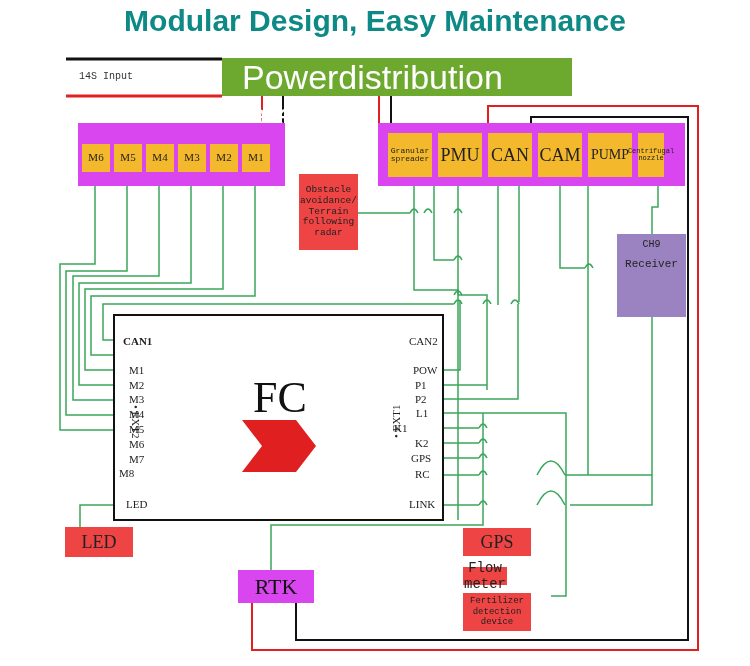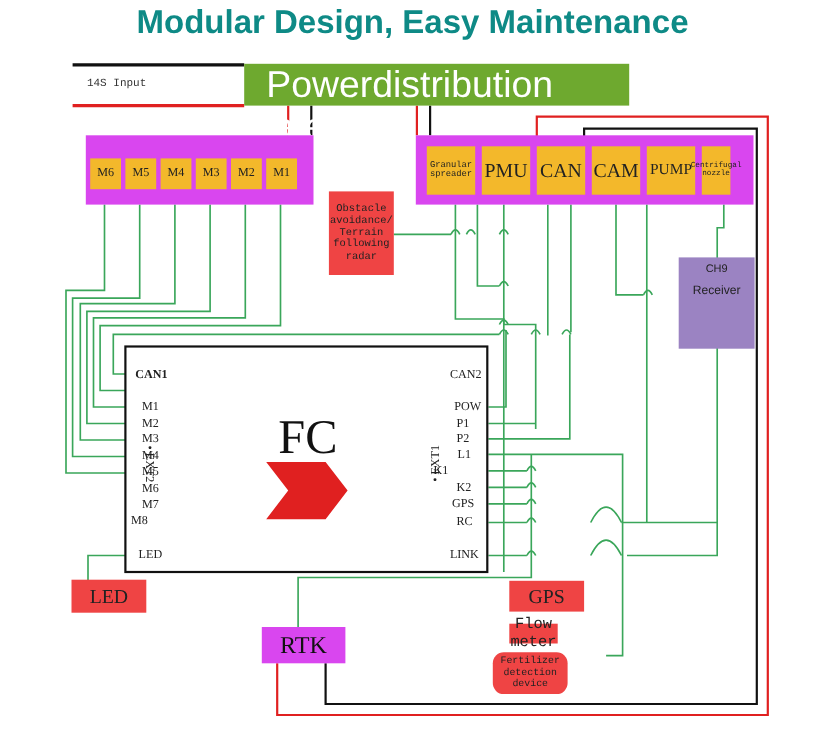--- a/index.html
+++ b/index.html
@@ -4,21 +4,21 @@
 <style>
   html,body{margin:0;padding:0;background:#fff;}
   body{width:750px;height:666px;position:relative;overflow:hidden;font-family:"DejaVu Serif",serif;}
   .title{position:absolute;left:0;top:4px;width:750px;text-align:center;font-family:"Liberation Sans",sans-serif;font-weight:bold;font-size:30px;color:#0e8a86;letter-spacing:0px;}
   svg{position:absolute;left:0;top:0;}
   .pdp-label{position:absolute;left:222px;top:58px;width:350px;height:38px;background:#6ea92f;color:#fff;font-family:"Liberation Sans",sans-serif;font-size:34px;line-height:38px;text-indent:20px;}
   .input-label{position:absolute;left:79px;top:71px;font-family:"Liberation Mono",monospace;font-size:10px;color:#333;}
   .gbar{position:absolute;background:#d946ef;}
   .ybox{position:absolute;background:#f3b82b;color:#222;text-align:center;font-family:"Liberation Serif",serif;display:flex;align-items:center;justify-content:center;line-height:1.05;}
   .bbox{position:absolute;background:#ef4444;color:#222;text-align:center;font-family:"Liberation Mono",monospace;display:flex;align-items:center;justify-content:center;line-height:1.15;}
-  .pbox{position:absolute;background:#9b83c2;color:#222;text-align:center;font-family:Liberation Sans, sans-serif;}
+  .pbox{position:absolute;background:#9b83c2;color:#222;text-align:center;font-family:Liberation Mono, monospace;}
   .fc{position:absolute;left:113px;top:314px;width:331px;height:207px;border:2px solid #111;box-sizing:border-box;background:transparent;}
   .pin{position:absolute;font-family:"Liberation Serif",serif;font-size:11px;color:#222;line-height:14px;}
   .fc-title{position:absolute;left:253px;top:372px;font-family:"Liberation Serif",serif;font-size:44px;color:#111;}
   .ext{position:absolute;font-family:"Liberation Serif",serif;font-size:11px;color:#222;white-space:nowrap;}
 </style>
 </head>
 <body>
 
 <div class="title">Modular Design, Easy Maintenance</div>
 
@@ -151,13 +151,13 @@
 <div class="pin" style="left:415px;top:467px;">RC</div>
 <div class="pin" style="left:409px;top:497px;">LINK</div>
 <div class="ext" style="left:390px;top:438px;transform:rotate(-90deg);transform-origin:left top;">• EXT1</div>
 
 <div class="bbox" style="left:65px;top:527px;width:68px;height:30px;font-family:'Liberation Serif',serif;font-size:18px;">LED</div>
 <div class="gbar" style="left:238px;top:570px;width:76px;height:33px;display:flex;align-items:center;justify-content:center;font-family:'Liberation Serif',serif;font-size:22px;color:#111;">
   <span>RTK</span>
 </div>
 <div class="bbox" style="left:463px;top:528px;width:68px;height:28px;font-family:'Liberation Serif',serif;font-size:18px;">GPS</div>
 <div class="bbox" style="left:463px;top:567px;width:44px;height:18px;font-size:14px;">Flow meter</div>
-<div class="bbox" style="left:448px;top:593px;width:68px;height:38px;font-size:9px;border-radius:10px;">Fertilizer detection device</div>
+<div class="bbox" style="left:463px;top:593px;width:68px;height:38px;font-size:9px;">Fertilizer detection device</div>
 
 </body></html>

